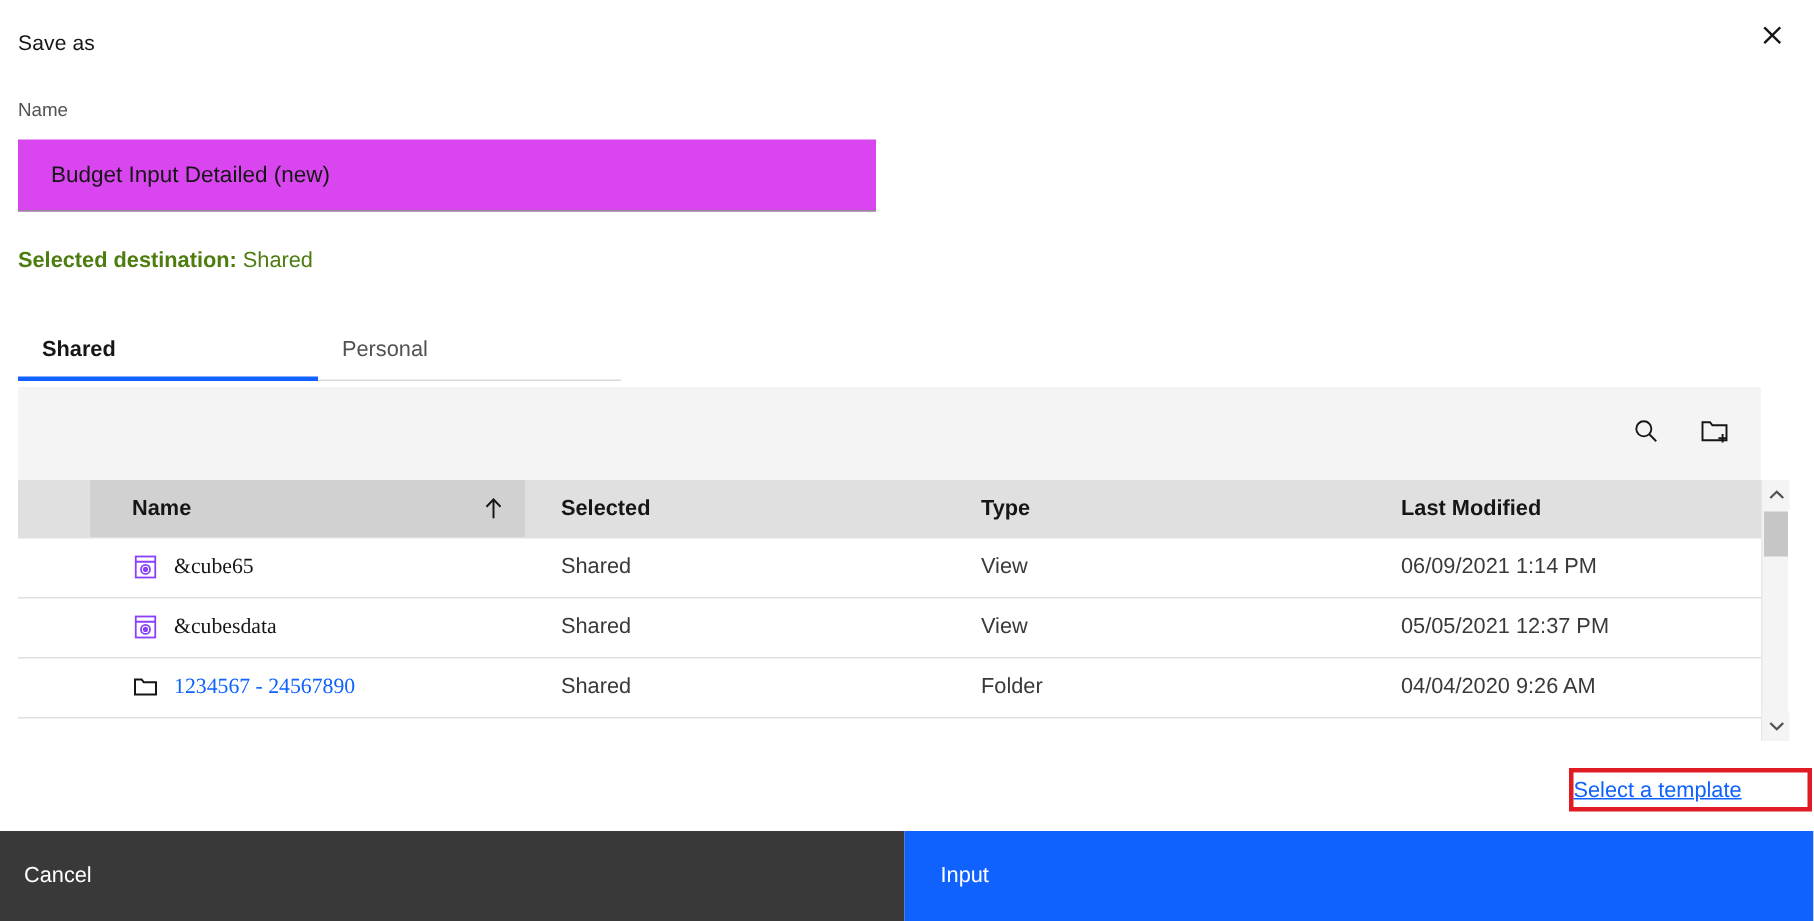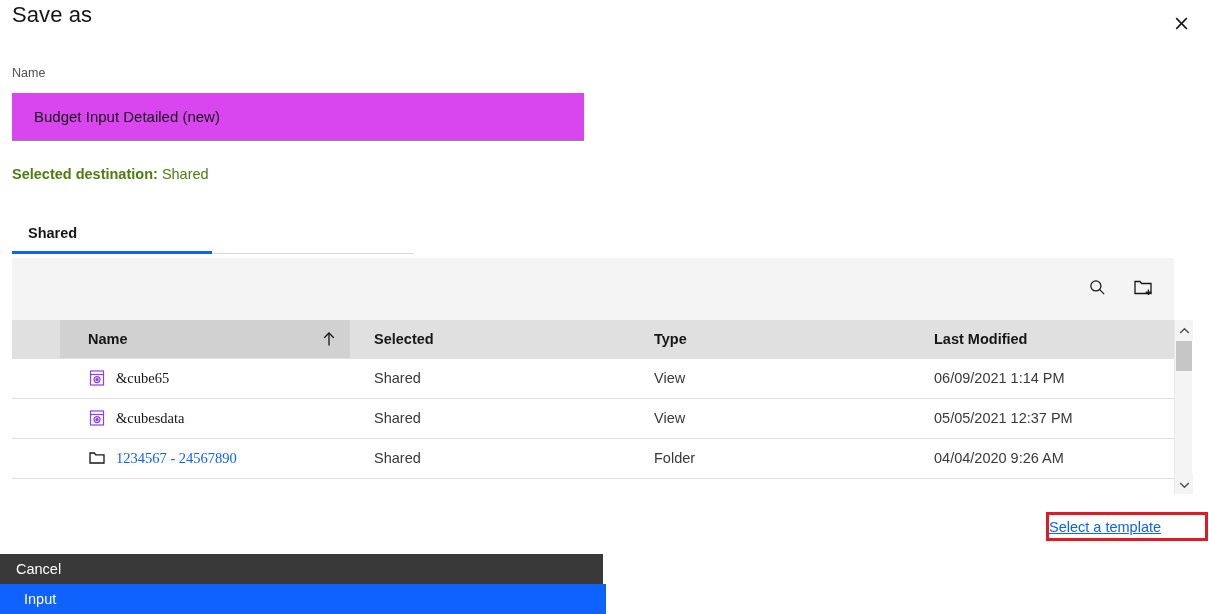--- a/index.html
+++ b/index.html
@@ -13,22 +13,22 @@
   }
   #app {
     position: relative;
     width: 1209px; height: 614px;
     background: #ffffff;
   }
 
   
   .dialog-title {
     position: absolute;
-    left: 12px; top: 2px;
-    font-size: 22px;
+    left: 12px; top: 20px;
+    font-size: 14px;
     font-weight: 400;
     color: #161616;
     letter-spacing: 0.1px;
   }
   .close-btn {
     position: absolute;
     right: 8px; top: 4px;
     width: 40px; height: 38px;
     display: flex; align-items: center; justify-content: center;
     cursor: pointer;
@@ -218,21 +218,20 @@
     cursor: pointer;
     white-space: nowrap;
   }
 
   
   .footer {
     position: absolute;
     left: 0; bottom: 0;
     width: 1209px; height: 60px;
     display: flex;
-    flex-direction: column;
   }
   .btn-cancel {
     width: 603px; height: 60px;
     background: #393939;
     color: #ffffff;
     border: none;
     font-family: "Liberation Sans", sans-serif;
     font-size: 14.5px;
     text-align: left;
     padding-left: 16px;
@@ -270,20 +269,23 @@
   <input class="name-input" type="text" value="Budget Input Detailed (new)" style="">
 
   <div class="destination">
     <span class="dest-label">Selected destination:</span>
     <span class="dest-value">Shared</span>
   </div>
 
   <div class="tabs">
     <div class="tab active">
       <span>Shared</span>
+    </div>
+    <div class="tab">
+      <span>Personal</span>
     </div>
   </div>
 
   <div class="toolbar">
     <button class="tool-btn">
       <span>
         <svg width="19" height="19" viewBox="0 0 20 20" fill="none" stroke="currentColor" stroke-width="1.3">
           <circle cx="8.3" cy="8.3" r="5.3"></circle>
             <line x1="12.3" y1="12.3" x2="17" y2="17"></line>
         </svg>

